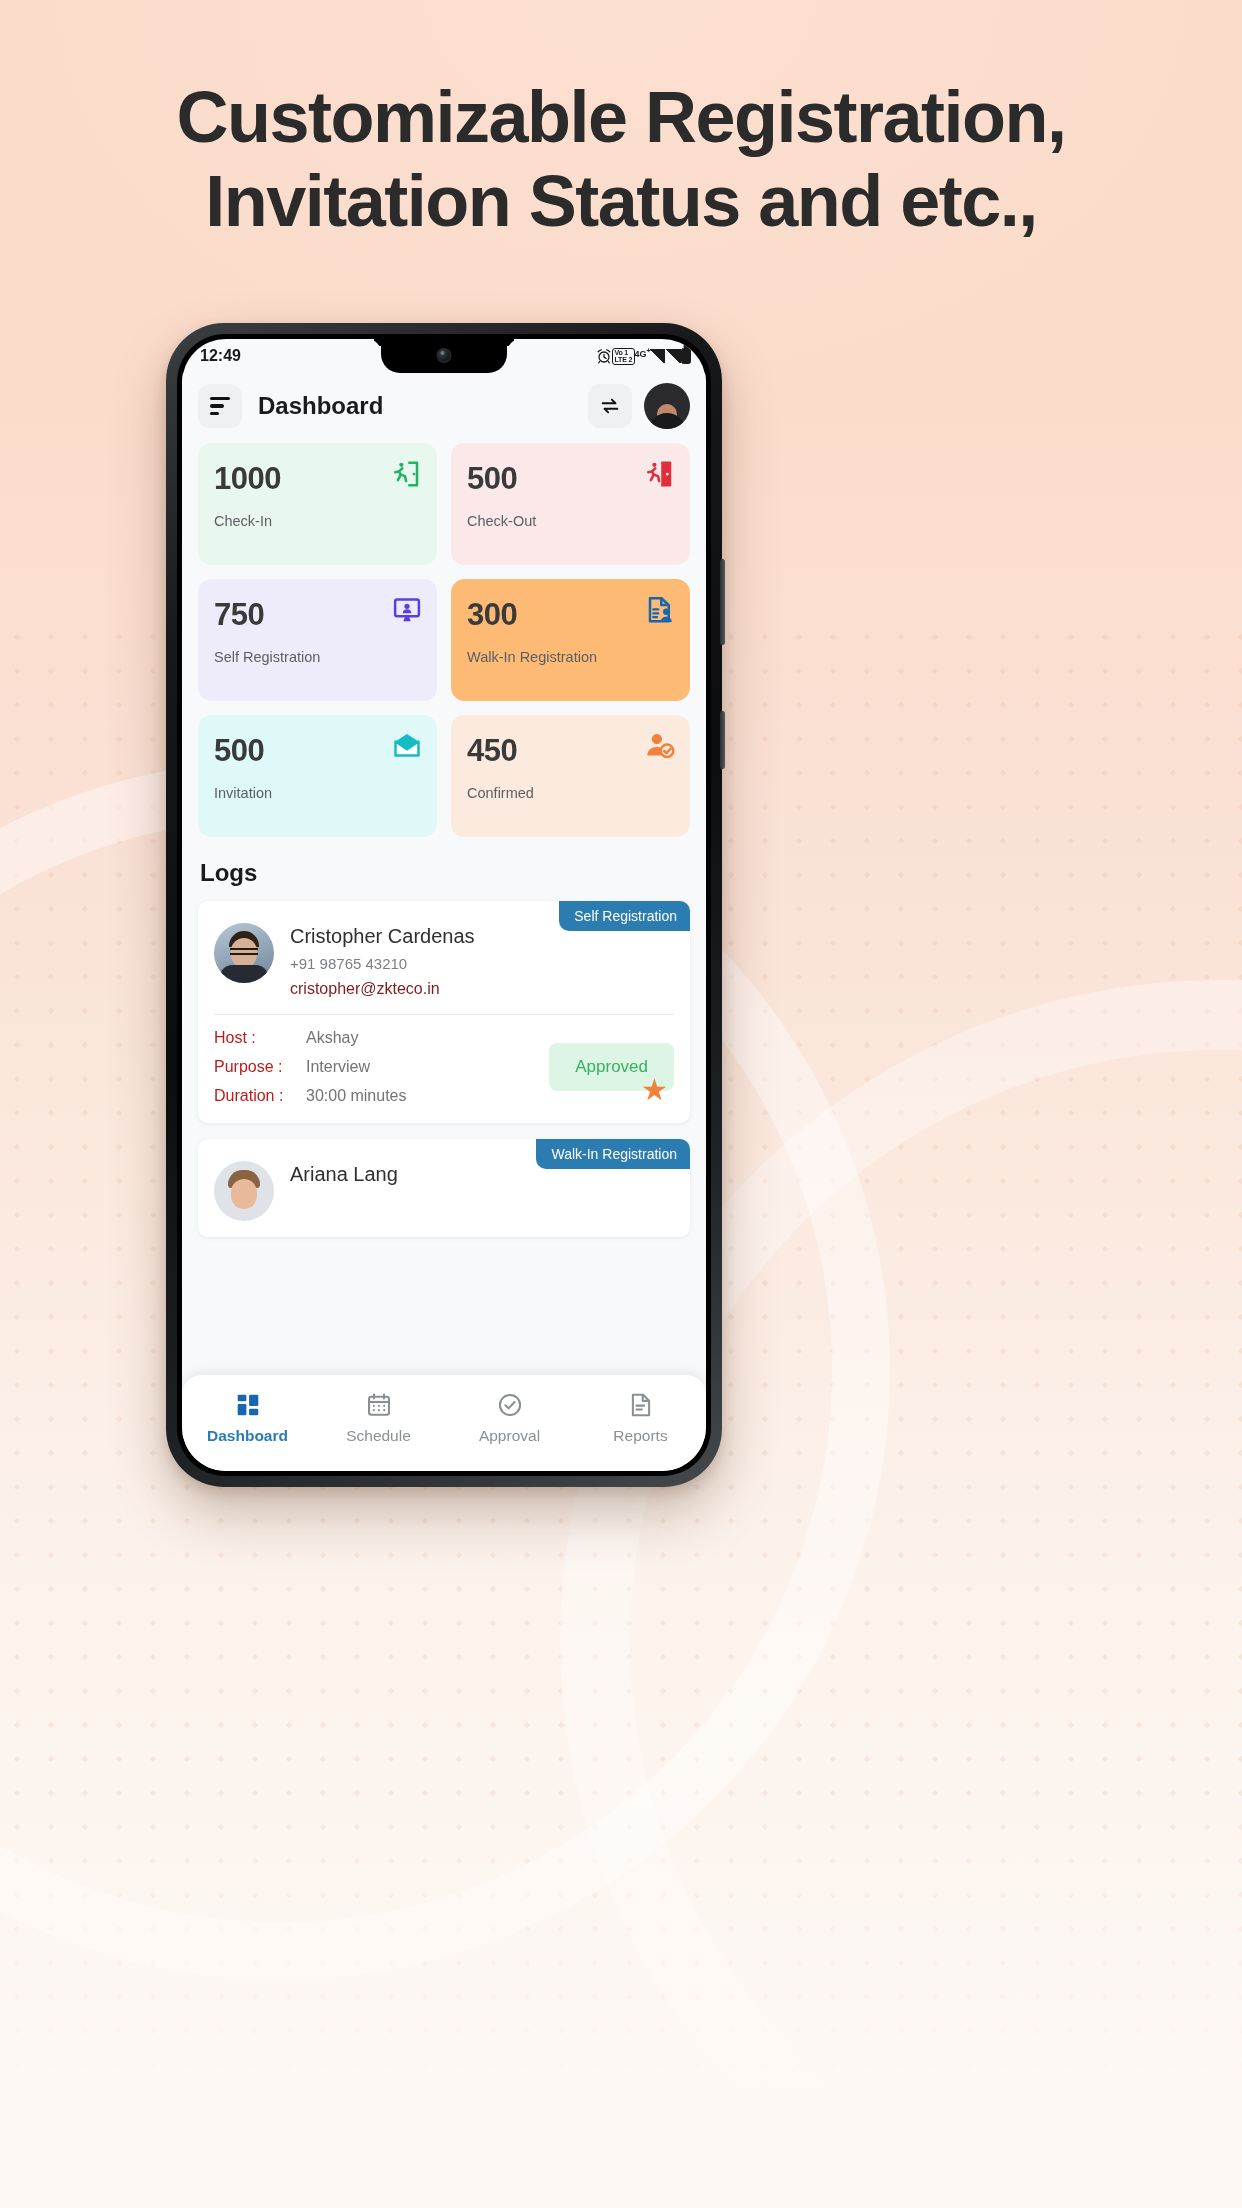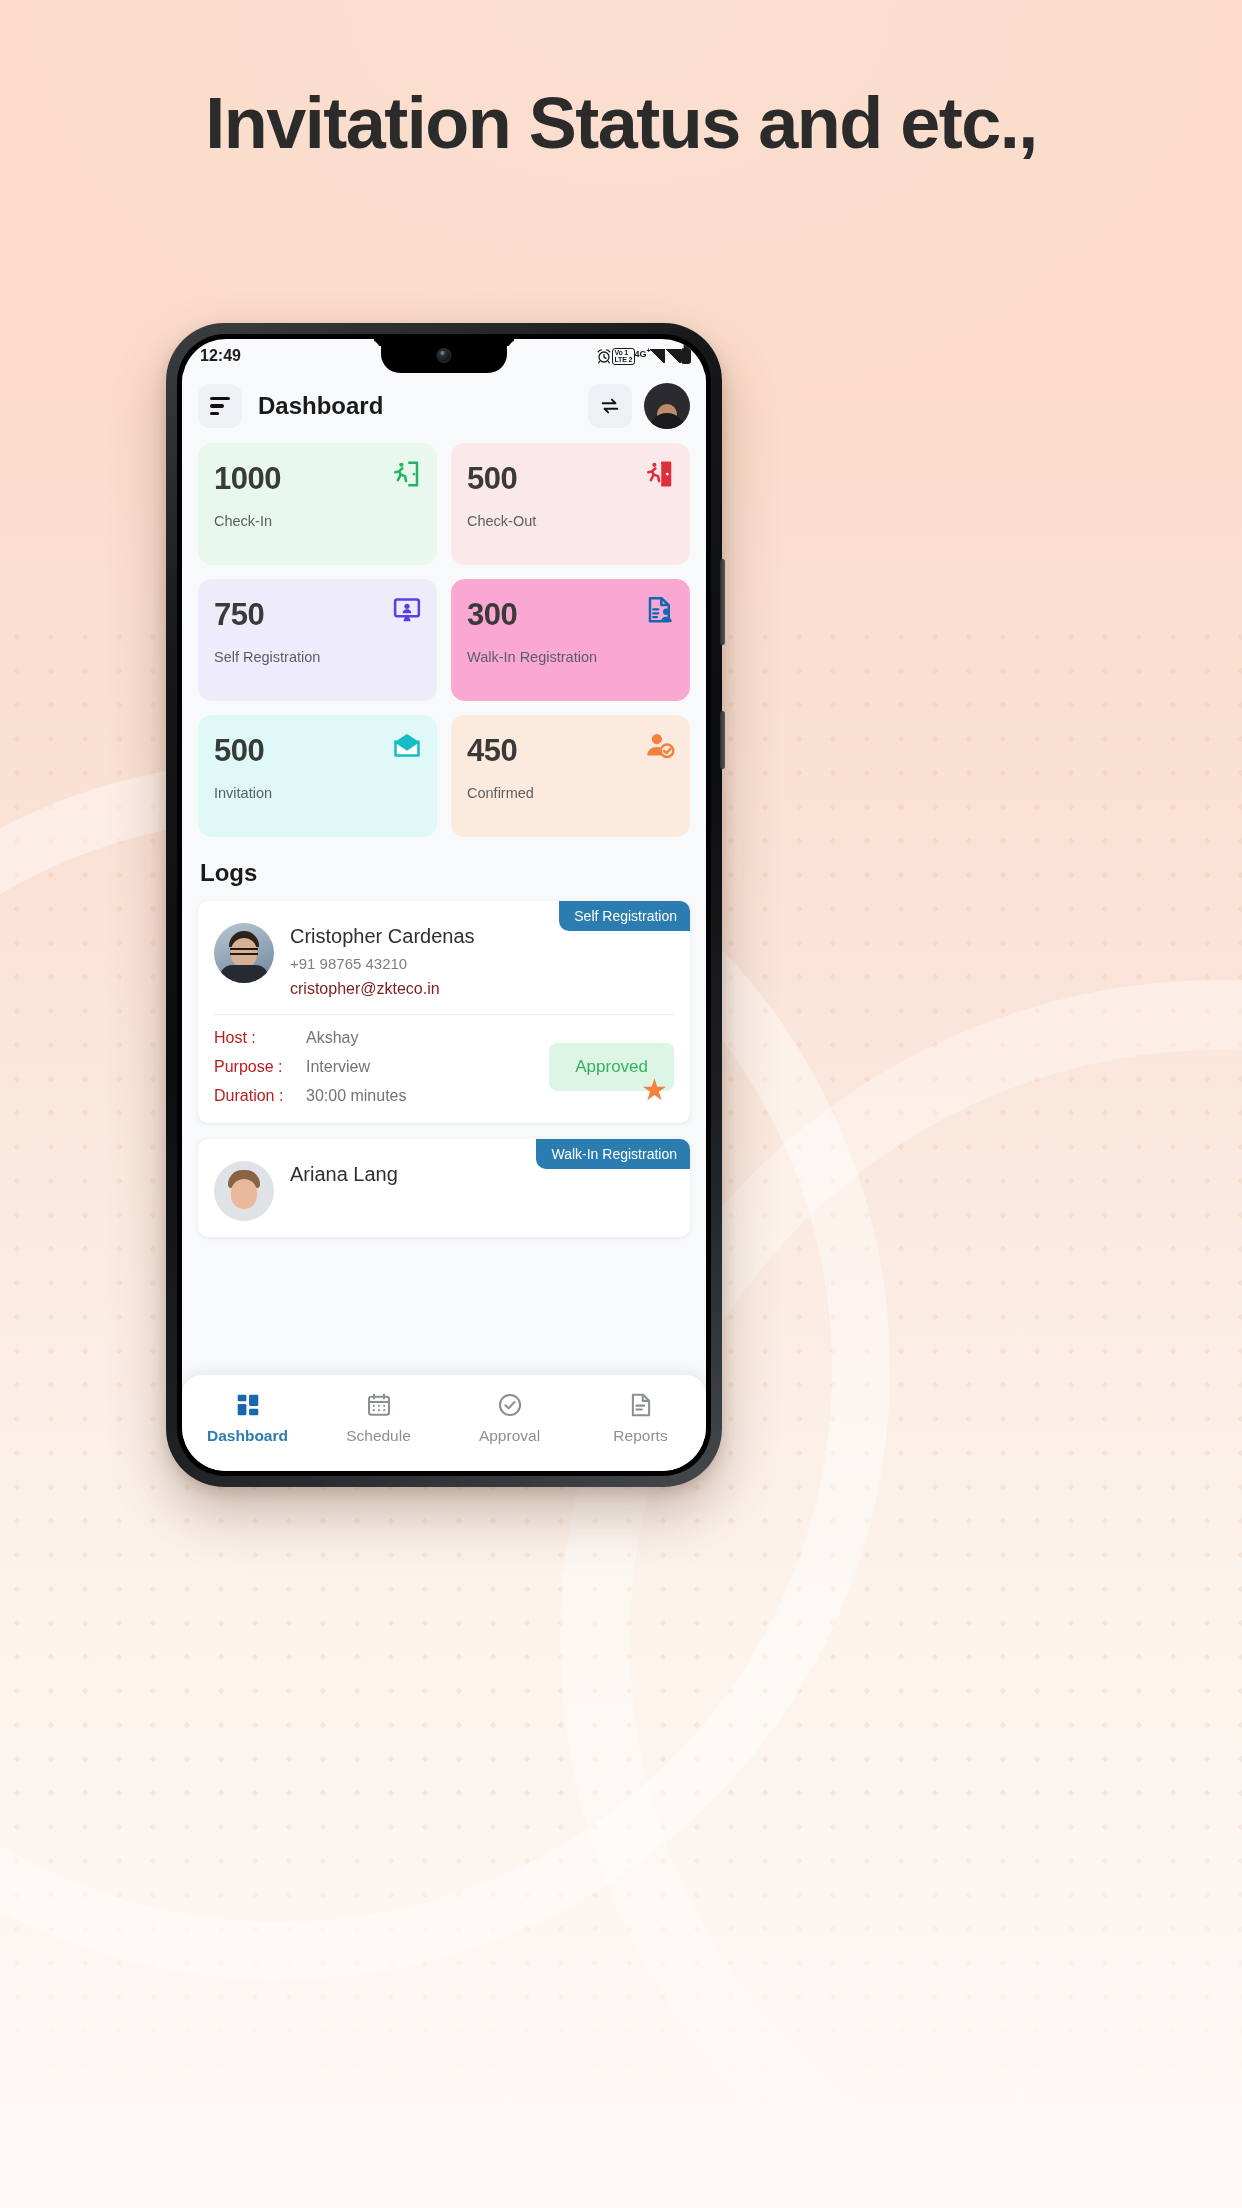--- a/index.html
+++ b/index.html
@@ -342,20 +342,21 @@
 <body>
 
 <div class="page">
 
   <div class="bg-dots"></div>
   <div class="bg-arc-1"></div>
   <div class="bg-arc-2"></div>
   <div class="bg-fade-bottom"></div>
 
   <div class="headline">
+    <span>Customizable Registration,</span>
     <span class="l2">Invitation Status and etc.,</span>
   </div>
 
   <div class="phone">
     <div class="btn-vol"></div>
     <div class="btn-power"></div>
 
     <div class="phone-inner">
       <div class="screen">
 
@@ -439,21 +440,21 @@
               <div class="stat-value">750</div>
               <div class="stat-label">Self Registration</div>
               <svg class="stat-icon" viewBox="0 0 24 24">
                 <rect x="2.5" y="3.5" width="19" height="13.5" rx="1.6" fill="none" stroke="#5b3fe0" stroke-width="2"></rect>
                 <circle cx="12" cy="9" r="2.1" fill="#5b3fe0"></circle>
                 <path d="M8.5 14.5c0-2 1.6-3.2 3.5-3.2s3.5 1.2 3.5 3.2z" fill="#5b3fe0"></path>
                 <path d="M9 21h6l-1.6-4h-2.8z" fill="#5b3fe0"></path>
               </svg>
             </div>
 
-            <div class="stat-card" style="background:#f9a8d4">
+            <div class="stat-card" style="background:#fdba74">
               <div class="stat-value">300</div>
               <div class="stat-label">Walk-In Registration</div>
               <svg class="stat-icon" viewBox="0 0 24 24">
                 <path d="M4 2.6h9.2L19 8.2V21H4z" fill="none" stroke="#1667b0" stroke-width="2" stroke-linejoin="round"></path>
                 <path d="M13 2.6V8h5" fill="none" stroke="#1667b0" stroke-width="2" stroke-linejoin="round"></path>
                 <path d="M6.6 11.5h4M6.6 14.6h4M6.6 17.6h3" stroke="#1667b0" stroke-width="1.8" stroke-linecap="round"></path>
                 <circle cx="17" cy="13.4" r="2.6" fill="#1667b0"></circle>
                 <path d="M12.6 21.5c0-2.6 2-4.2 4.4-4.2s4.4 1.6 4.4 4.2z" fill="#1667b0"></path>
               </svg>
             </div>

